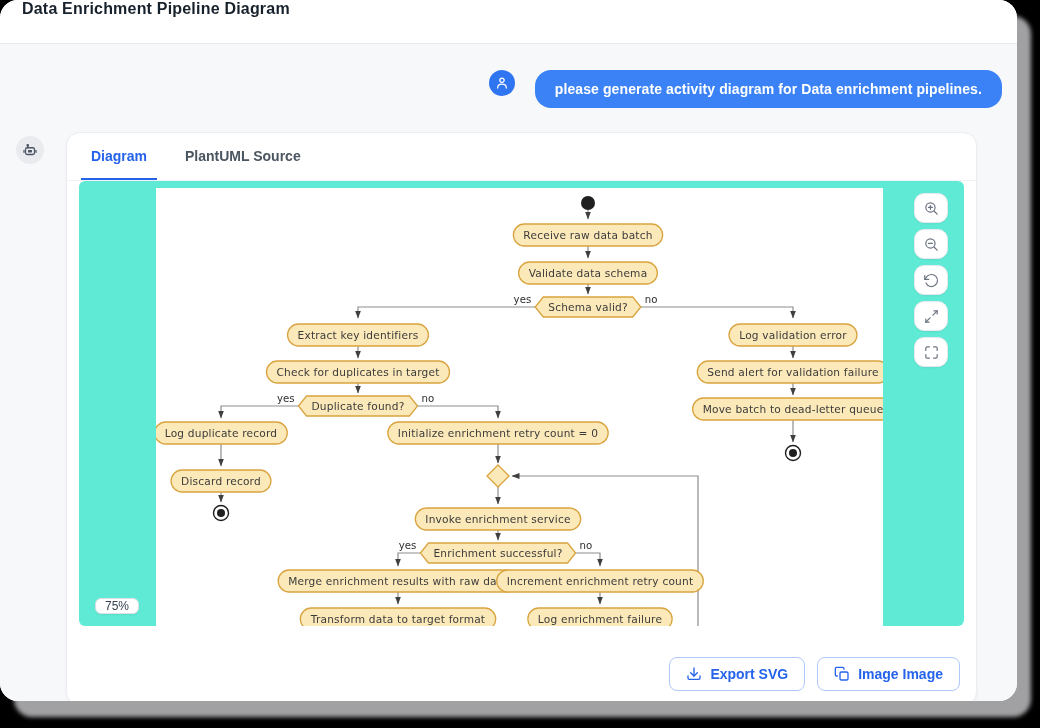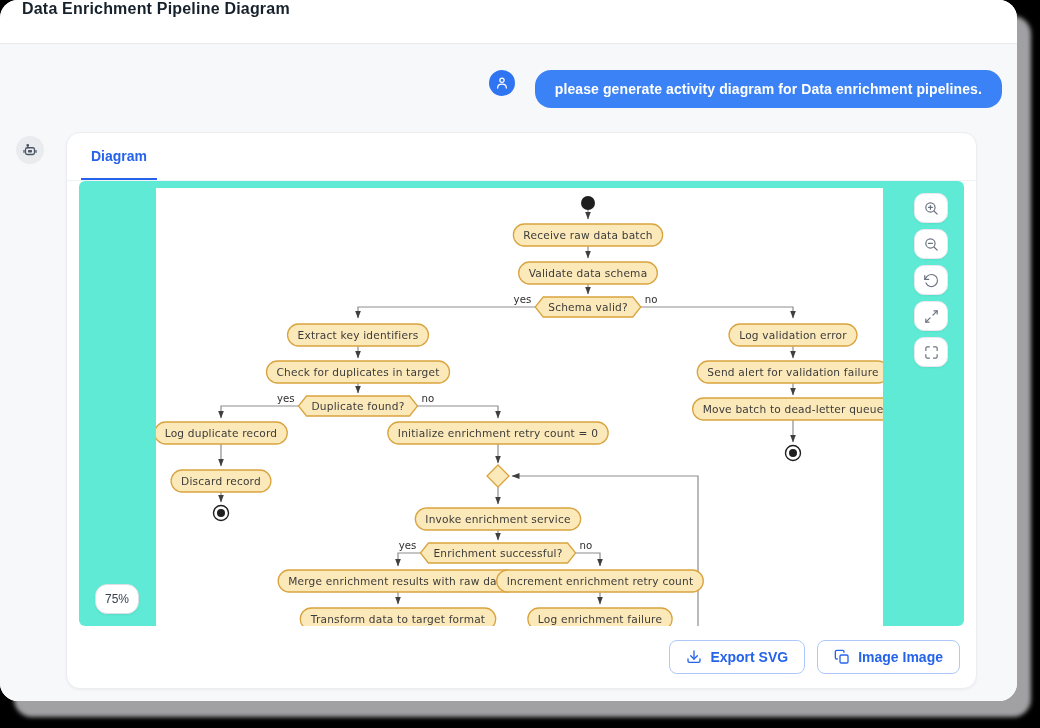--- a/index.html
+++ b/index.html
@@ -37,27 +37,27 @@
   .viewer { position:relative; margin:0 12px; height:445px; background:#5eead4;
     border-radius:6px; overflow:hidden; }
   .canvas { position:absolute; left:77px; top:7px; width:727px; height:438px; background:#fff; }
 
   .zoom-controls { position:absolute; right:16px; top:12px; display:flex; flex-direction:column; gap:6px; }
   .zbtn { width:34px; height:30px; background:#fff; border:1px solid #e7e9ee; border-radius:10px;
     display:flex; align-items:center; justify-content:center; color:#6b7280;
     box-shadow:0 1px 2px rgba(0,0,0,.05); cursor:pointer; }
 
   .zoom-badge { position:absolute; left:16px; bottom:12px; background:#fff; border:1px solid #dcdfe4;
-    border-radius:12px; padding:7px 9px; font-size:12px; color:#374151;
+    border-radius:6px; padding:0 9px; font-size:12px; color:#374151;
     box-shadow:0 1px 2px rgba(0,0,0,.06); }
 
   .card-footer { display:flex; justify-content:flex-end; align-items:center; gap:12px; padding:14px 16px; }
   .action-btn { display:inline-flex; align-items:center; gap:8px; height:34px; padding:0 16px;
     background:#fff; border:1px solid #aec8f9; border-radius:8px; color:#2563eb;
-    font-size:14px; font-weight:700; cursor:pointer; font-family:"Liberation Sans",sans-serif; }
+    font-size:14px; font-weight:700; cursor:pointer; font-family:"Liberation Sans",sans-serif;margin-top:17px; }
 
   
   .edge { fill:none; stroke:#8d8d8d; stroke-width:1.2; }
   .anode rect { fill:#FCE9BA; stroke:#D9A43F; stroke-width:1.3; }
   .anode text, .dec-text { font:10.6px "DejaVu Sans",sans-serif; fill:#3b3b3b;
     text-anchor:middle; letter-spacing:.2px; }
   .dnode polygon, .merge-diamond { fill:#FCE9BA; stroke:#D9A43F; stroke-width:1.3; }
   .branch-label { font:10.2px "DejaVu Sans",sans-serif; fill:#2e2e2e; }
   .branch-label.yes { text-anchor:end; }
   .branch-label.no { text-anchor:start; }
@@ -94,20 +94,21 @@
             <circle cx="9" cy="5.8" r="1"></circle>
           <line x1="4" y1="12.8" x2="4" y2="15"></line>
             <line x1="20" y1="12.8" x2="20" y2="15"></line>
         </svg>
       </div>
 
       <div class="card">
 
         <div class="tabs">
           <div class="tab active">Diagram</div>
+          <div class="tab">PlantUML Source</div>
         </div>
 
         <div class="viewer">
           <div class="canvas">
             <svg id="diagram-svg" width="727" height="438" viewBox="148 190 727 438">
               <defs>
                 <marker id="arr" markerWidth="9" markerHeight="7" refX="7.5" refY="3" orient="auto" markerUnits="userSpaceOnUse">
                   <path d="M0,0 L8,3 L0,6 z" fill="#3f3f3f"></path>
                 </marker>
               </defs>

